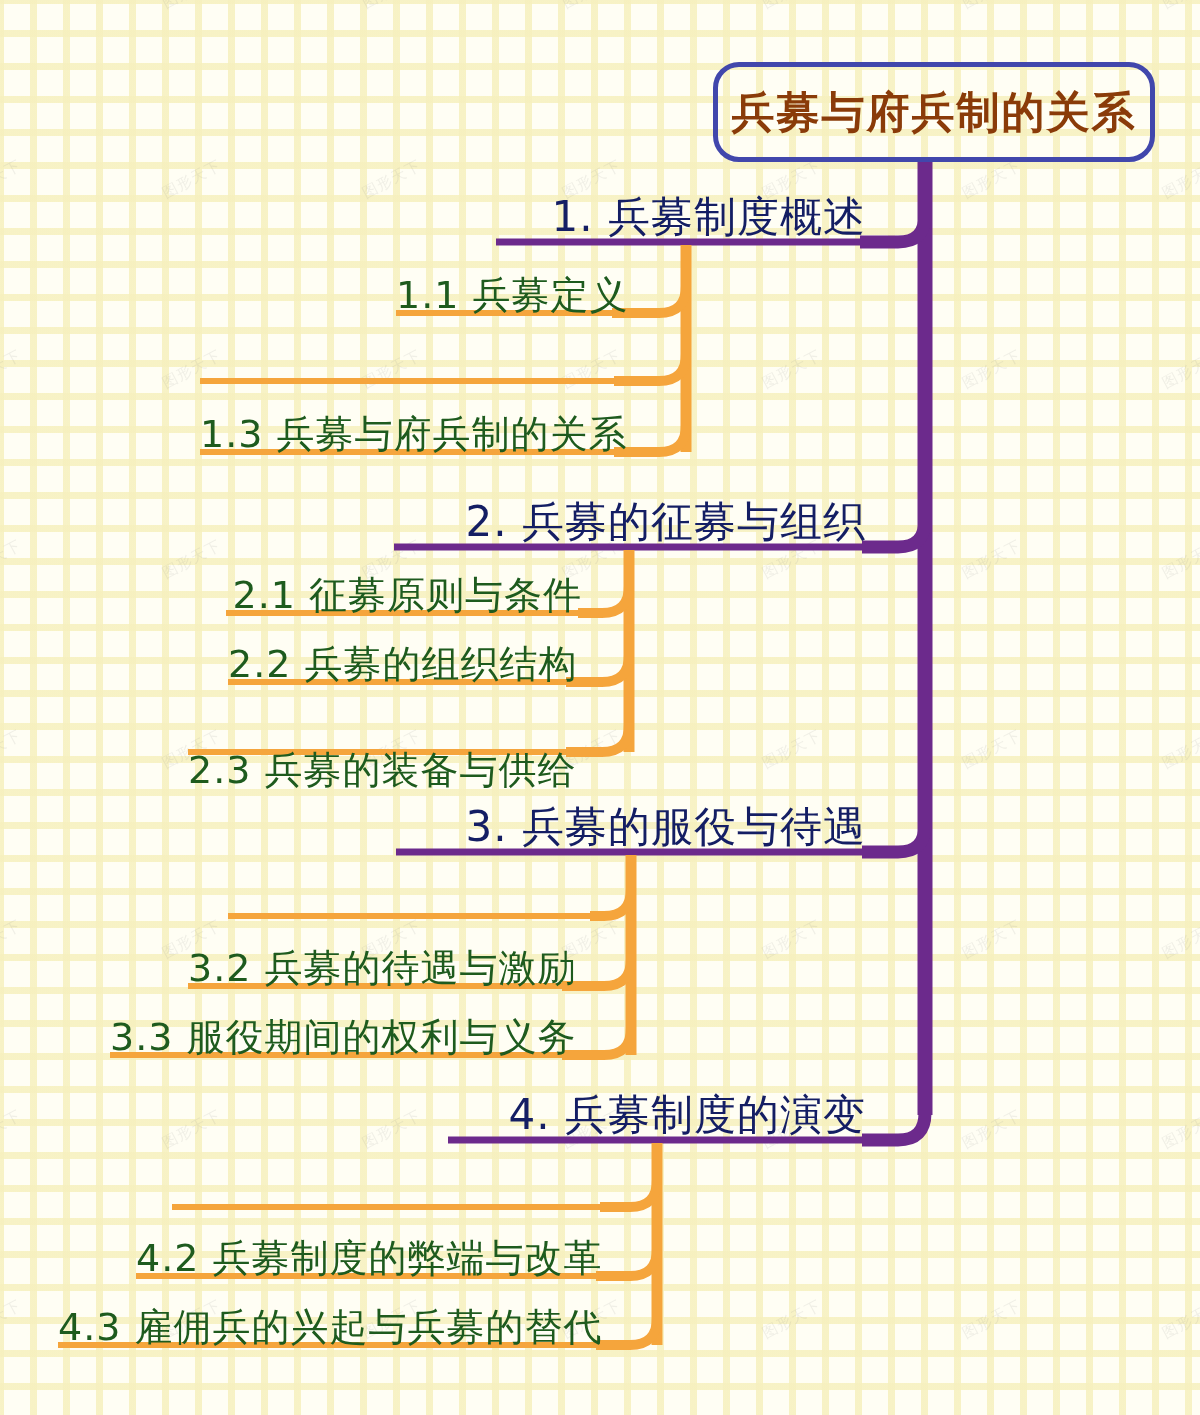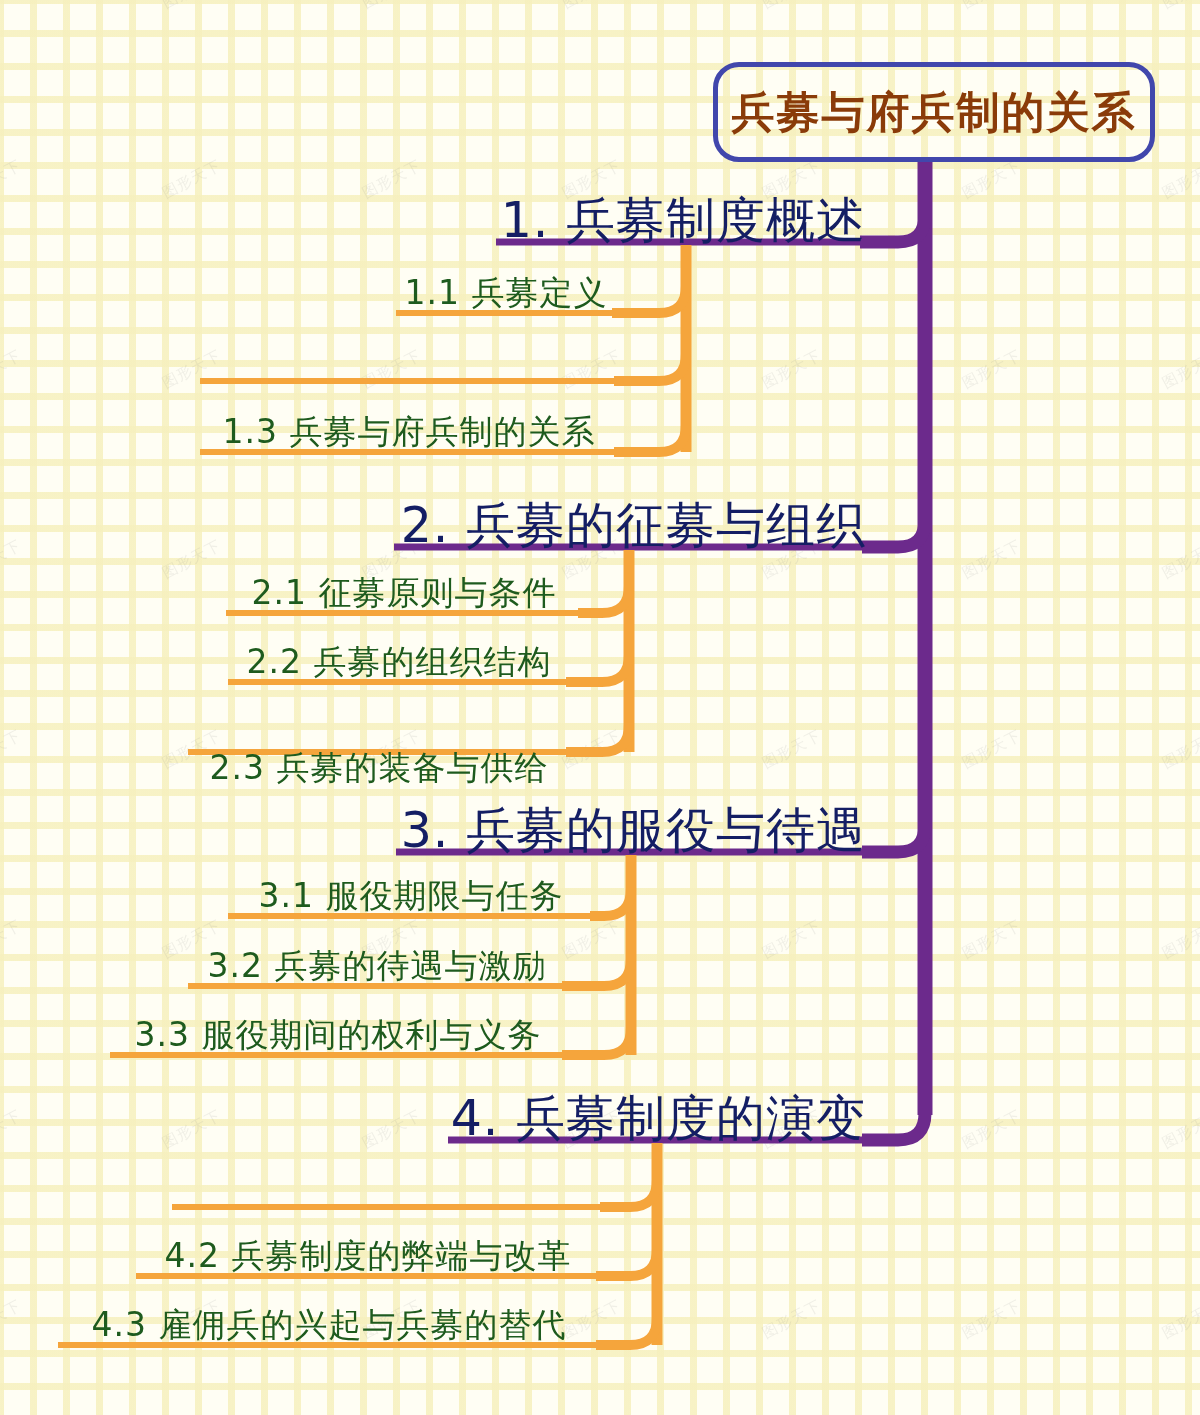--- a/index.html
+++ b/index.html
@@ -76,37 +76,37 @@
     white-space: nowrap;
     line-height: 1;
   }
 
   
   .l1 {
     position: absolute;
     z-index: 4;
     white-space: nowrap;
     font-family: "DejaVu Sans", "Liberation Sans", sans-serif;
-    font-size: 49px;
+    font-size: 42px;
     color: #141e64;
     line-height: 1.05;
     text-align: right;
     letter-spacing: 1px;
   }
 
   
   .l2 {
     position: absolute;
     z-index: 4;
     white-space: nowrap;
     font-family: "DejaVu Sans", "Liberation Sans", sans-serif;
-    font-size: 33px;
+    font-size: 38px;
     color: #1e5b1e;
     line-height: 1.05;
-    text-align: center;
+    text-align: right;
     letter-spacing: 1px;
   }
 </style>
 </head>
 <body>
 
 <div id="canvas">
 
   <div id="watermarks">
       <span class="wm" style="left: -40px; top: -20px;">图形天下</span>
@@ -241,23 +241,20 @@
   <div class="l2" style="left:226px; top:576px; width:356px;">
     <span>2.1 征募原则与条件</span>
   </div>
   <div class="l2" style="left:228px; top:645px; width:342px;">
     <span>2.2 兵募的组织结构</span>
   </div>
   <div class="l2" style="left:188px; top:751px; width:382px;">
     <span>2.3 兵募的装备与供给</span>
   </div>
 
-  <div class="l2" style="left:228px; top:879px; width:366px;">
-    <span>3.1 服役期限与任务</span>
-  </div>
   <div class="l2" style="left:188px; top:949px; width:378px;">
     <span>3.2 兵募的待遇与激励</span>
   </div>
   <div class="l2" style="left:110px; top:1018px; width:456px;">
     <span>3.3 服役期间的权利与义务</span>
   </div>
 
   <div class="l2" style="left:136px; top:1239px; width:464px;">
     <span>4.2 兵募制度的弊端与改革</span>
   </div>

